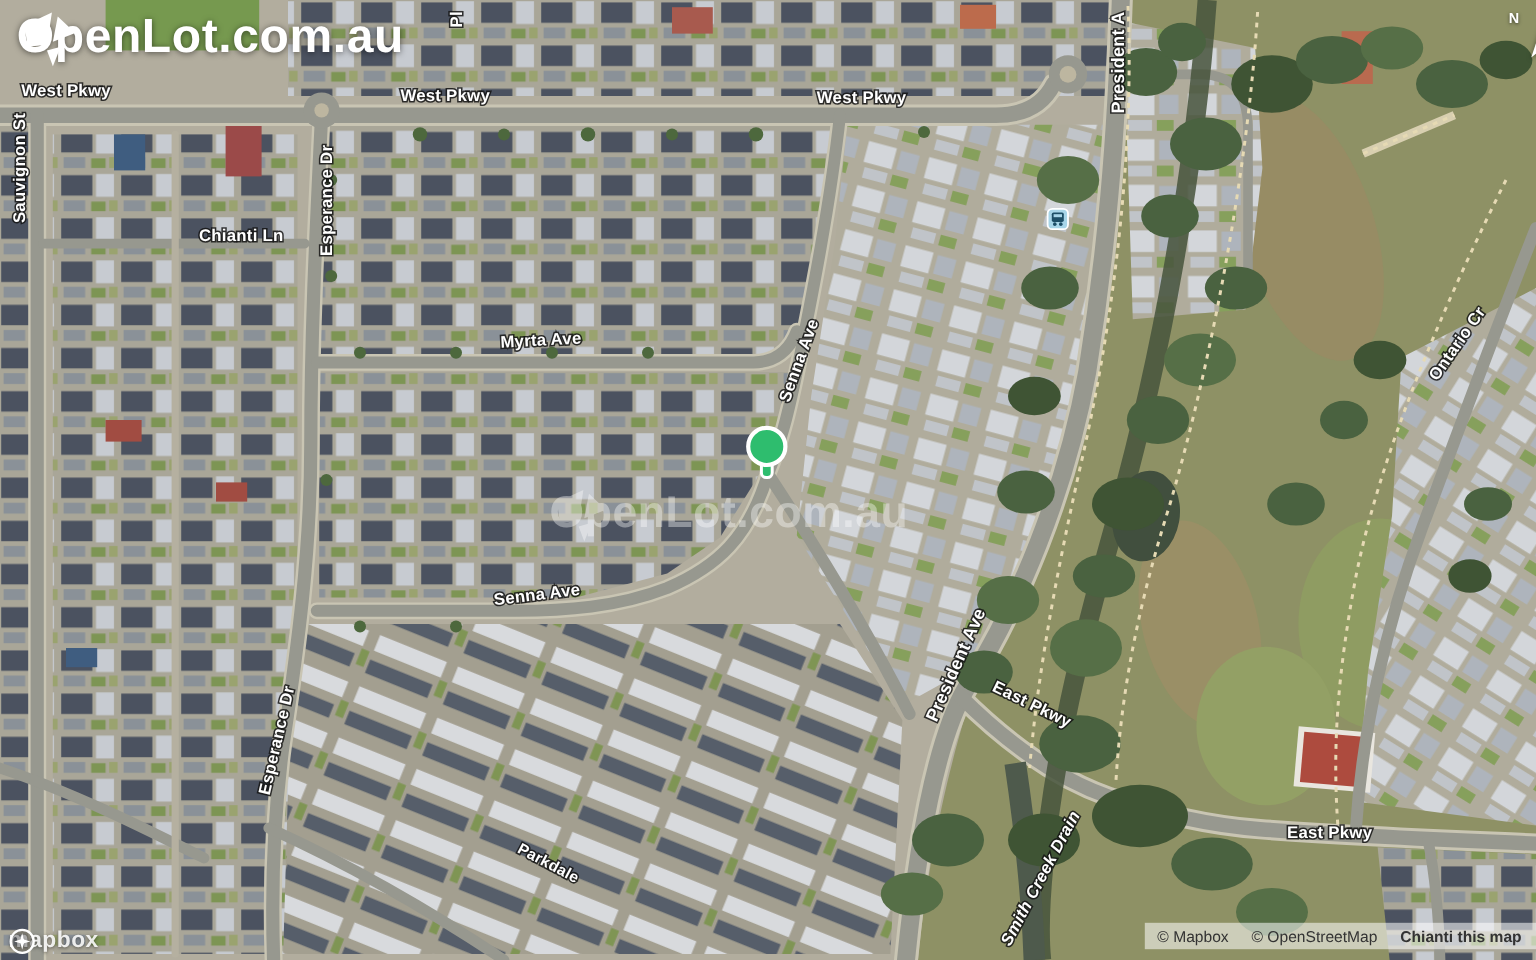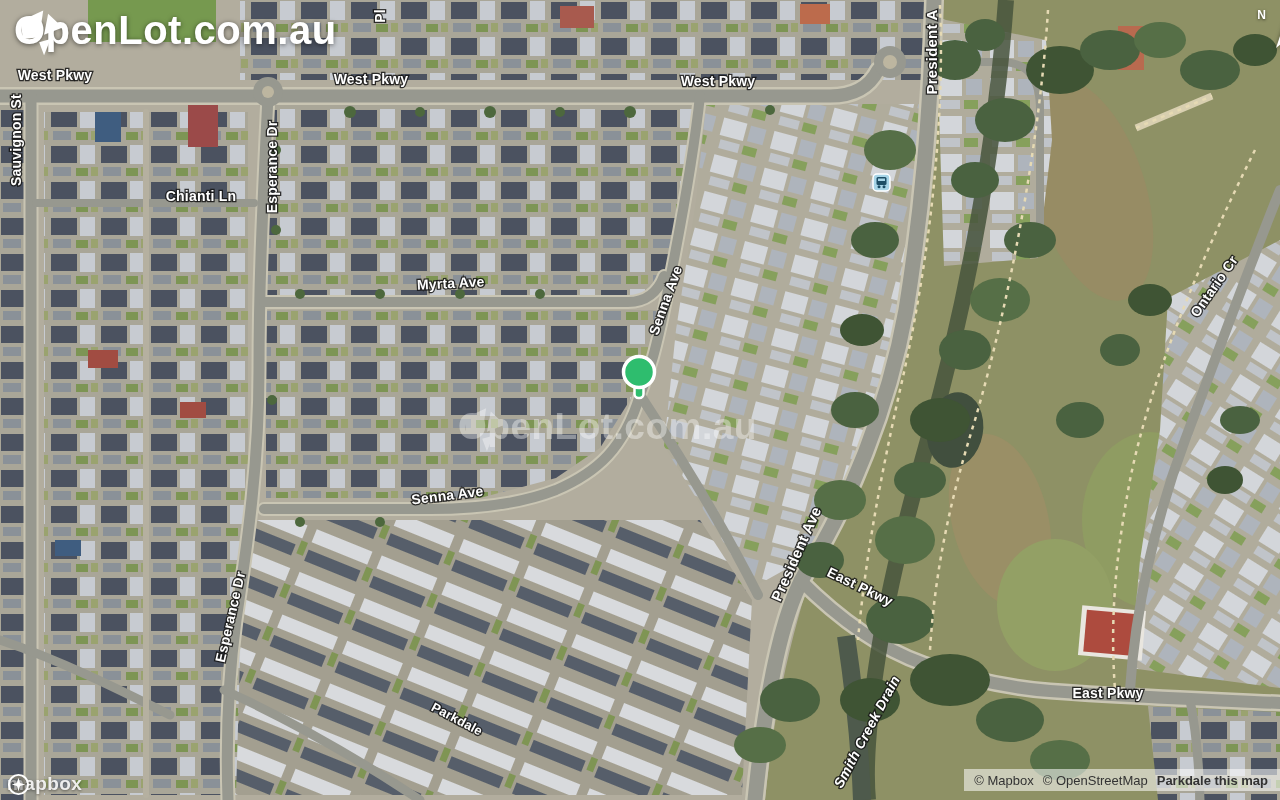--- a/index.html
+++ b/index.html
@@ -25,21 +25,21 @@
   .marker{position:absolute;left:610px;top:348px;z-index:25;cursor:pointer;}
   .caption{position:absolute;left:24px;top:712px;width:766px;height:64px;z-index:40;
            background:rgba(42,42,42,.72);display:flex;align-items:center;}
   .caption .txt{color:#fff;font-size:27px;font-weight:600;letter-spacing:.3px;padding-left:18px;
                 white-space:nowrap;}
   .mb-logo{position:absolute;left:7px;bottom:5px;display:flex;align-items:center;gap:6px;z-index:45;
            text-decoration:none;}
   .mb-logo .txt{color:rgba(255,255,255,.88);font-size:19px;font-weight:600;letter-spacing:.4px;
                 text-shadow:0 1px 3px rgba(0,0,0,.5);}
   .attrib{position:absolute;right:0;bottom:9px;height:22px;z-index:45;display:flex;align-items:center;
-          gap:9px;background:rgba(255,255,255,.55);padding:0 12px 0 10px;font-size:13px;color:#333;}
+          gap:19px;background:rgba(255,255,255,.55);padding:0 12px 0 10px;font-size:13px;color:#333;}
   .attrib a{color:#333;text-decoration:none;}
   .attrib a.strong{font-weight:700;}
 </style>
 </head>
 <body>
 
 <div id="stage">
 
 <svg width="1280" height="800" viewBox="0 0 1280 800">
   <defs>
@@ -291,16 +291,16 @@
   <svg width="23" height="23" viewBox="0 0 24 24">
     <circle cx="12" cy="12" r="10" fill="rgba(40,40,40,.35)" stroke="#fff" stroke-width="2"></circle>
     <polygon points="12,5 13.6,10.4 19,12 13.6,13.6 12,19 10.4,13.6 5,12 10.4,10.4" fill="#fff"></polygon>
   </svg>
   <span class="txt">mapbox</span>
 </a>
 
 <div class="attrib">
   <a>© Mapbox</a>
   <a>© OpenStreetMap</a>
-  <a class="strong">Parkdale this map</a>
+  <a class="strong">Chianti this map</a>
 </div>
 
 </div>
 
 </body></html>

